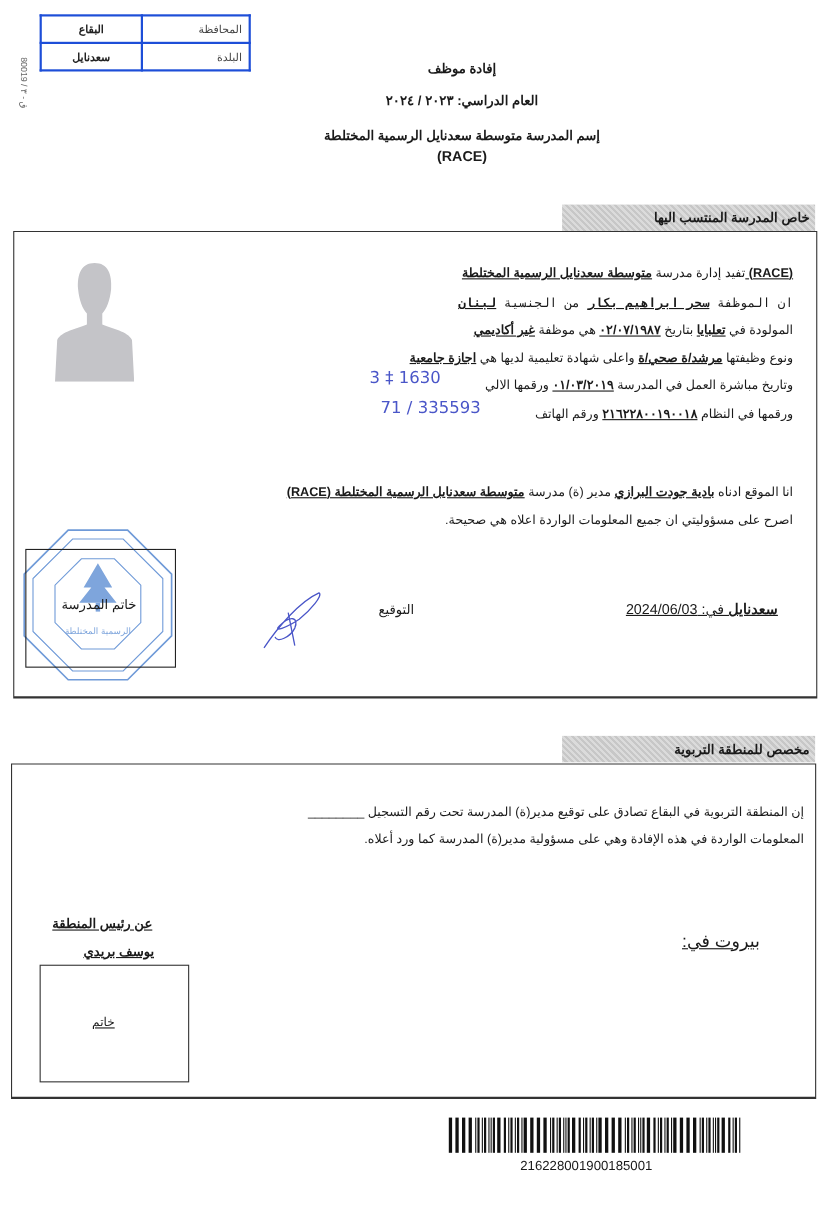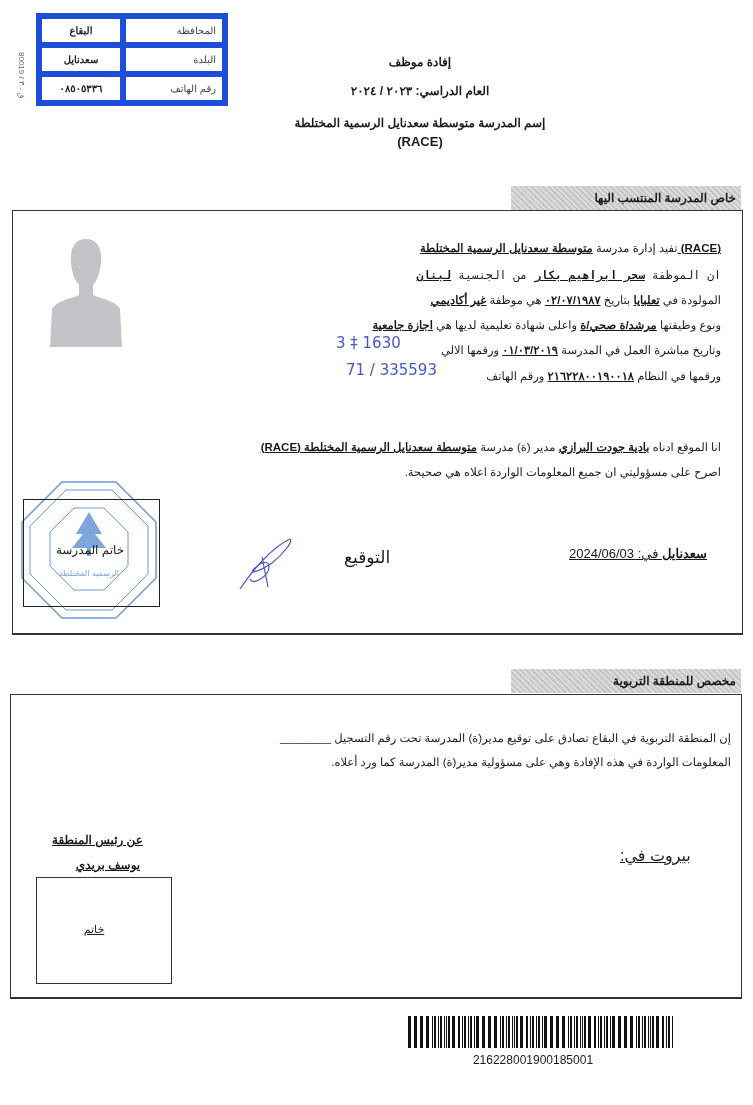--- a/index.html
+++ b/index.html
@@ -2,21 +2,21 @@
 <html><head>
 <meta charset="utf-8">
 <style>
   html, body { margin:0; padding:0; background:#ffffff; }
   body { width:753px; height:1105px; position:relative; overflow:hidden; font-family:"Liberation Sans", sans-serif; color:#1a1a1a; }
   .abs { position:absolute; }
   .rtl { direction:rtl; unicode-bidi:plaintext;text-decoration:underline; }
 
   
   #info-table { position:absolute; left:36px; top:13px; width:192px; border-collapse:collapse; font-size:10px; }
-  #info-table td { border:6px solid #1d4ed8; height:23px; padding:0 6px; text-align:center; }
+  #info-table td { border:2px solid #1d4ed8; height:23px; padding:0 6px; text-align:center; }
   #info-table td.lbl { text-align:right; color:#444; width:84px; }
   #info-table td.val { font-weight:bold; color:#222; }
 
   .side-code { position:absolute; left:12px; top:52px; font-size:8px; color:#666; transform:rotate(90deg); transform-origin:left top; white-space:nowrap; left:26px; }
 
   .hdr { position:absolute; left:270px; width:300px; text-align:center; font-weight:bold; font-size:12px; direction:rtl; }
 
   .section-label { position:absolute; right:12px; height:24px; background:#cfcfcf; background-image:repeating-linear-gradient(45deg, rgba(255,255,255,0.25) 0 2px, rgba(0,0,0,0.04) 2px 4px); font-weight:bold; font-size:12px; line-height:24px; padding:0 5px; direction:rtl; }
 
   .box { position:absolute; border:1px solid #333; border-bottom:2px solid #333; }
@@ -39,24 +39,20 @@
 <table id="info-table">
   <tbody id="info-tbody">
       <tr>
         <td class="val">البقاع</td>
         <td class="lbl">المحافظة</td>
       </tr>
       <tr>
         <td class="val">سعدنايل</td>
         <td class="lbl">البلدة</td>
       </tr>
-      <tr>
-        <td class="val">٠٨٥٠٥٣٣٦</td>
-        <td class="lbl">رقم الهاتف</td>
-      </tr>
     </tbody>
 </table>
 
 <div class="hdr" style="top:55px;font-size:12px;">إفادة موظف</div>
 <div class="hdr" style="top:84px;">العام الدراسي: ٢٠٢٣ / ٢٠٢٤</div>
 <div class="hdr" style="top:116px;">إسم المدرسة متوسطة سعدنايل الرسمية المختلطة</div>
 <div class="hdr" style="top:134px;font-size:13px;">(RACE)</div>
 
 <div class="section-label" style="top:186px;width:220px;">خاص المدرسة المنتسب اليها</div>
 <div class="box" style="left:12px;top:210px;width:729px;height:422px;"></div>
@@ -76,21 +72,21 @@
 
 <div class="abs hand" style="left:336px;top:334px;">3 ‡ 1630</div>
 <div class="abs hand" style="left:346px;top:361px;">71 / 335593</div>
 
 <div class="line" style="top:440px;" id="decl1"><span>انا الموقع ادناه </span><span class="u">بادية جودت البرازي</span><span> مدير (ة) مدرسة </span><span class="u">متوسطة سعدنايل الرسمية المختلطة (RACE)</span></div>
 <div class="line" style="top:465px;">اصرح على مسؤوليتي ان جميع المعلومات الواردة اعلاه هي صحيحة.</div>
 
 <div class="abs rtl" style="right:46px;top:546px;font-size:13px;white-space:nowrap;">
   <span class="u">سعدنايل</span><span> في: </span><span style="direction:ltr;unicode-bidi:embed;">2024/06/03</span>
 </div>
-<div class="abs" style="left:344px;top:547px;font-size:17px;">التوقيع</div>
+<div class="abs" style="left:344px;top:547px;font-size:12px;">التوقيع</div>
 
 <svg class="abs" style="left:232px;top:535px;" width="66" height="58" viewBox="0 0 66 58">
   <path d="M8 54 C20 36 40 12 58 4 C62 6 50 20 40 28 C28 36 16 40 22 34 C32 24 40 26 36 36 C32 44 20 50 18 44" fill="none" stroke="#4a56c8" stroke-width="1.2"></path>
   <path d="M30 22 L36 52" fill="none" stroke="#4a56c8" stroke-width="1.2"></path>
 </svg>
 
 <svg class="abs" style="left:16px;top:478px;" width="146" height="146" viewBox="0 0 146 146">
   <polygon points="46,4 100,4 140,44 140,100 100,140 46,140 6,100 6,44" fill="none" stroke="#6f9ad8" stroke-width="1.5"></polygon>
   <polygon points="50,12 96,12 132,48 132,96 96,132 50,132 14,96 14,48" fill="none" stroke="#6f9ad8" stroke-width="1"></polygon>
   <polygon points="58,30 88,30 112,54 112,88 88,112 58,112 34,88 34,54" fill="none" stroke="#6f9ad8" stroke-width="1"></polygon>
@@ -101,21 +97,21 @@
 <div class="stamp-box"></div>
 <div class="stamp-text">خاتم المدرسة</div>
 
 <div class="section-label" style="top:669px;width:220px;">مخصص للمنطقة التربوية</div>
 <div class="box" style="left:10px;top:694px;width:730px;height:302px;"></div>
 
 <div class="line" style="top:731px;right:22px;">إن المنطقة التربوية في البقاع تصادق على توقيع مدير(ة) المدرسة تحت رقم التسجيل ________</div>
 <div class="line" style="top:755px;right:22px;">المعلومات الواردة في هذه الإفادة وهي على مسؤولية مدير(ة) المدرسة كما ورد أعلاه.</div>
 
 <div class="abs rtl" style="left:620px;top:846px;font-size:16px;">بيروت في:</div>
-<div class="abs rtl" style="left:52px;width:144px;top:833px;font-size:12px;font-weight:bold;text-align:left;">عن رئيس المنطقة</div>
+<div class="abs rtl" style="left:21px;width:144px;top:833px;font-size:12px;font-weight:bold;text-align:center;">عن رئيس المنطقة</div>
 <div class="abs rtl" style="left:36px;width:144px;top:858px;font-size:12px;font-weight:bold;text-align:center;">يوسف بريدي</div>
 <div class="abs" style="left:36px;top:877px;width:134px;height:105px;border:1px solid #333;"></div>
 <div class="abs rtl" style="left:36px;width:116px;top:923px;font-size:11px;text-align:center;">خاتم</div>
 
 <div class="barcode" id="barcode">
     <span style="width: 3px; margin-right: 3px;"></span>
     <span style="width: 3px; margin-right: 3px;"></span>
     <span style="width: 3px; margin-right: 3px;"></span>
     <span style="width: 3px; margin-right: 3px;"></span>
     <span style="width: 1px; margin-right: 1px;"></span>

